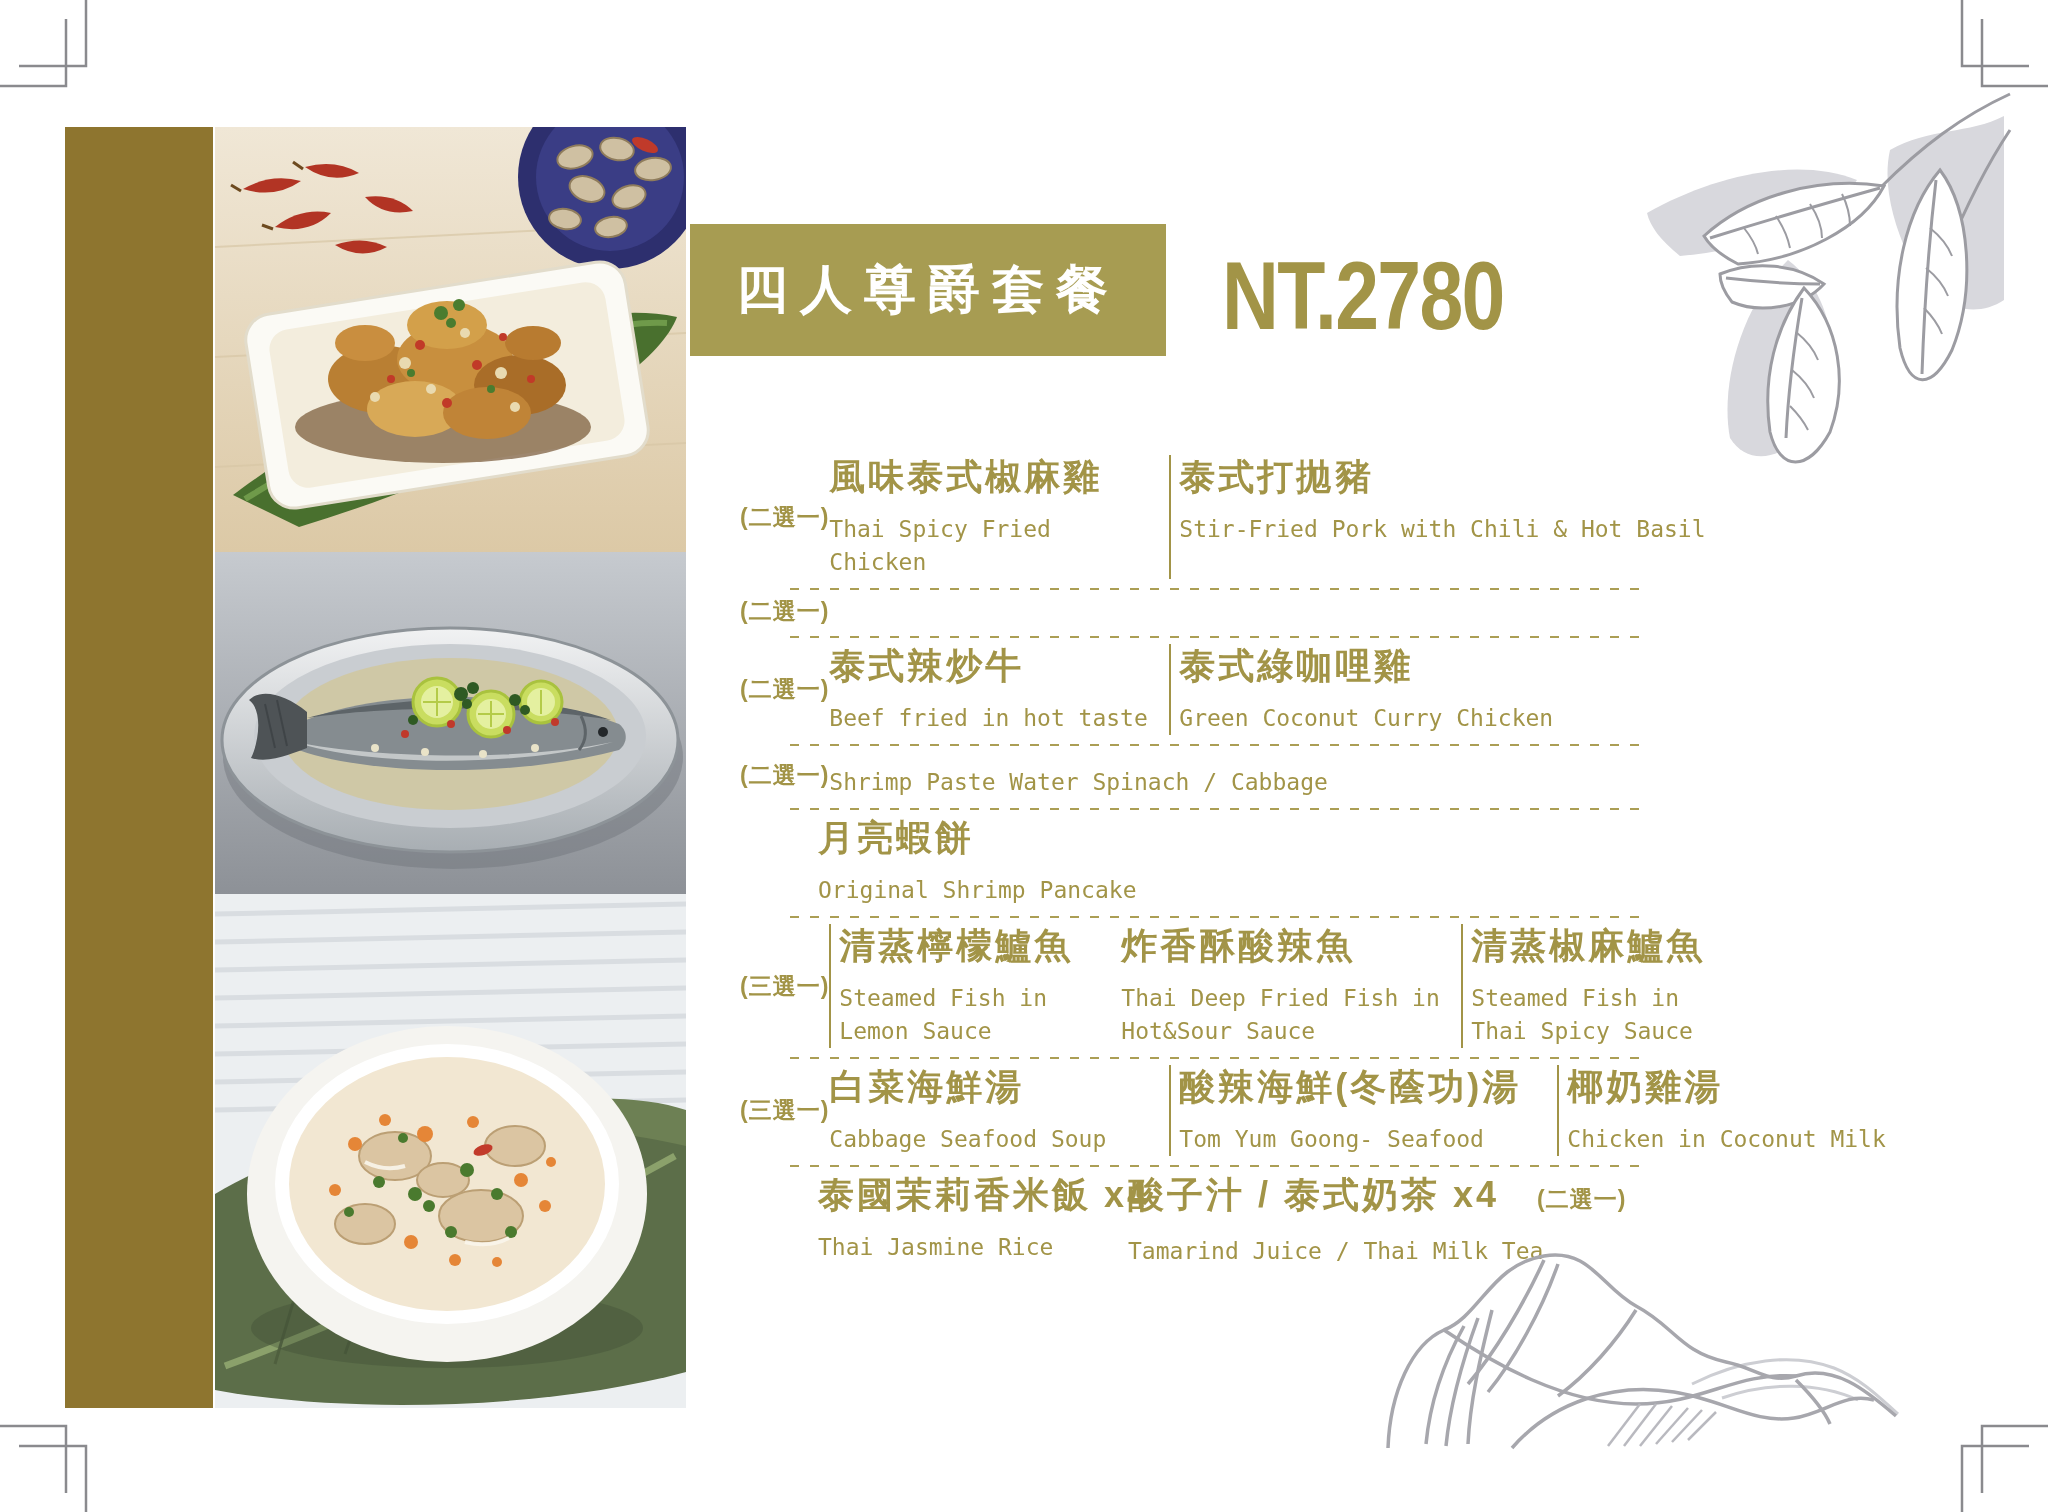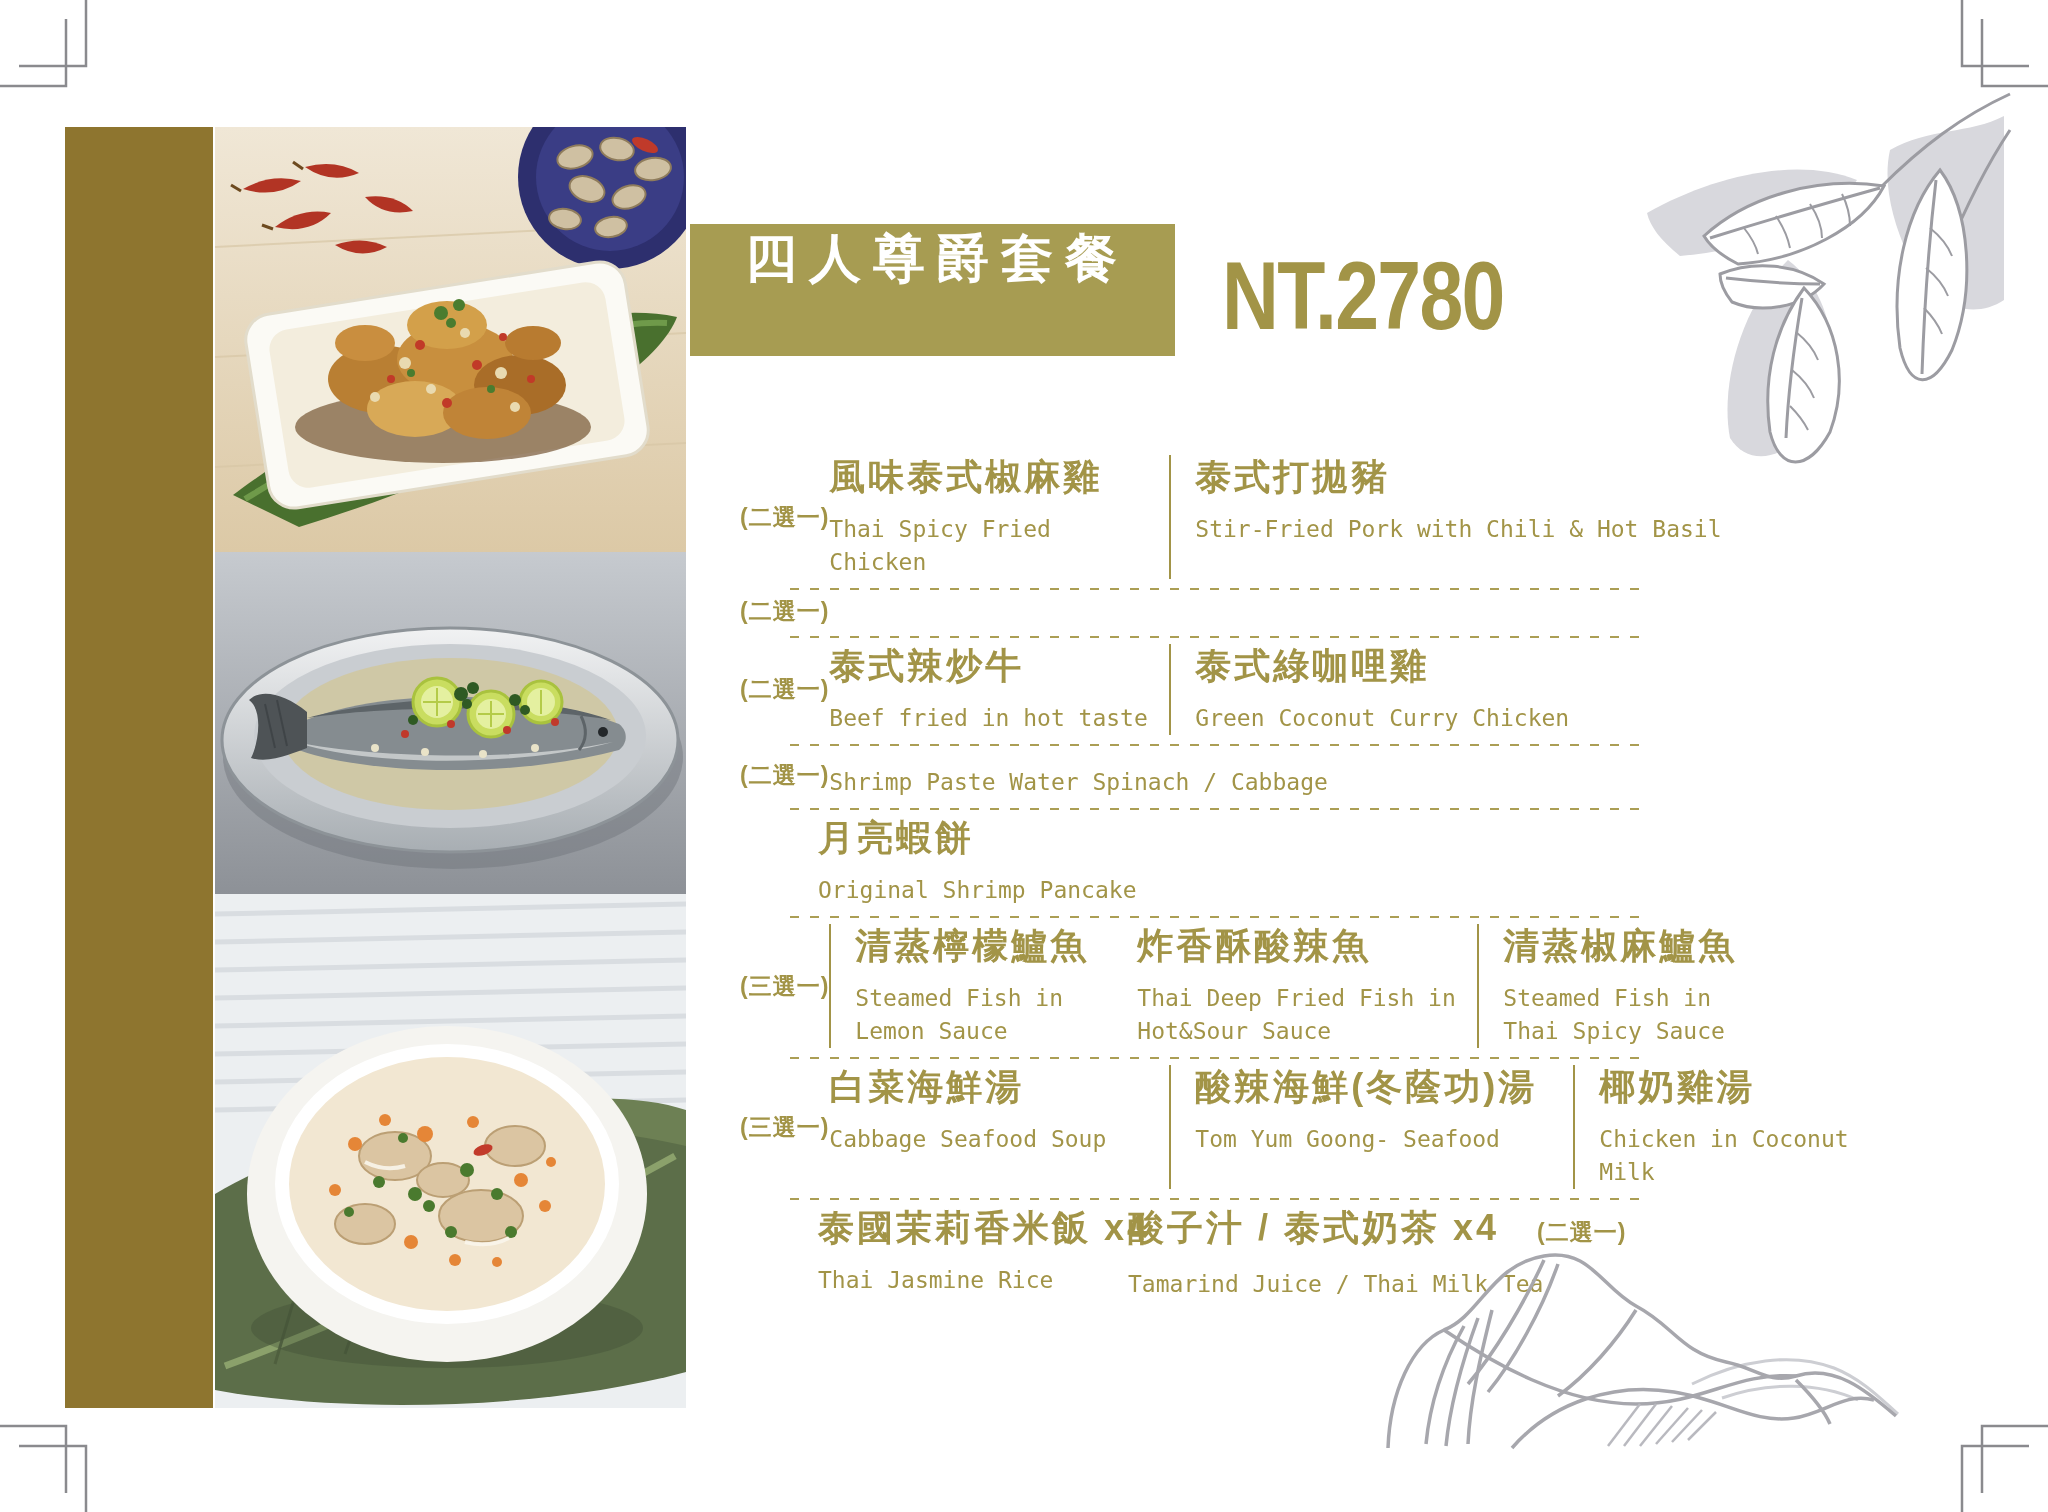--- a/index.html
+++ b/index.html
@@ -26,40 +26,40 @@
   
   .goldbar{position:absolute;left:65px;top:127px;width:148px;height:1281px;background:var(--gold-bar);}
   .photo{position:absolute;left:215px;width:471px;overflow:hidden;}
   .photo svg{display:block;}
   .ph1{top:127px;height:425px;}
   .ph2{top:552px;height:342px;}
   .ph3{top:894px;height:514px;}
   
   .titlebox{
     position:absolute;left:690px;top:224px;width:476px;height:132px;
-    background:var(--olive-box);display:flex;align-items:flex-start;justify-content:center;padding-left:9px;
+    background:var(--olive-box);display:flex;align-items:center;justify-content:center;
   }
   .titlebox .cn-title{
     color:#ffffff;font-size:52px;font-weight:700;letter-spacing:12px;white-space:nowrap;
   }
   .price{
     position:absolute;left:1222px;top:244px;color:var(--olive);
     font-size:96px;font-weight:700;letter-spacing:-2px;line-height:104px;
     transform:scaleX(0.82);transform-origin:left center;white-space:nowrap;
   }
   
   .menu{position:absolute;left:740px;top:449px;width:1185px;color:var(--olive);}
   .mrow{display:flex;padding:6px 0 9px 0;}
   .mrow .choice{
     flex:0 0 78px;display:flex;align-items:center;
     font-size:23px;font-weight:700;letter-spacing:1px;white-space:nowrap;
   }
   .cols{display:flex;flex:1;min-width:0;}
   .col{padding-right:10px;min-width:0;}
-  .col.div{border-left:2px solid var(--olive);padding-left:24px;}
+  .col.div{border-left:2px solid var(--olive);padding-left:8px;}
   .col.flex1{flex:1;}
   .w330{flex:0 0 330px;}
   .w272{flex:0 0 272px;}
   .w368{flex:0 0 368px;}
   .w260{flex:0 0 260px;}
   .w300{flex:0 0 300px;}
   .cn{font-size:36px;font-weight:700;letter-spacing:3px;line-height:44px;white-space:nowrap;}
   .cn .suffix{font-size:23px;font-weight:700;letter-spacing:1px;margin-left:38px;}
   .en{
     font-family:"DejaVu Sans Mono", monospace;

